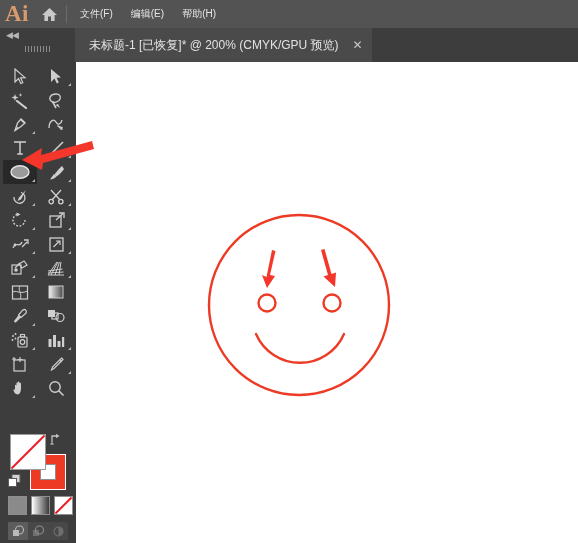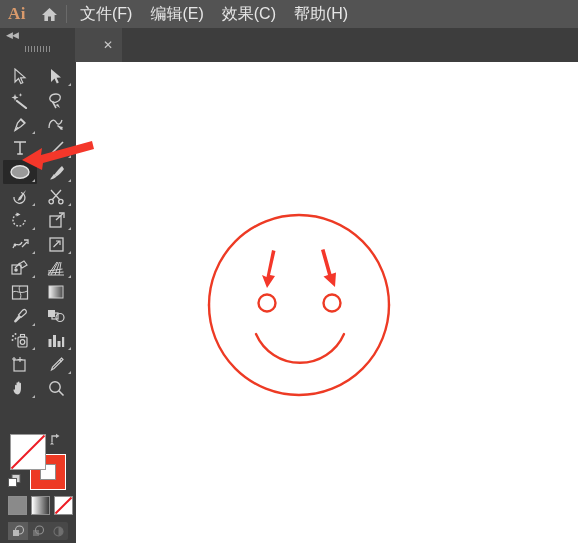--- a/index.html
+++ b/index.html
@@ -21,39 +21,39 @@
   
   .menubar {
     position: absolute; left: 0; top: 0;
     width: 578px; height: 28px;
     background: #535353;
     display: flex; align-items: center;
   }
   .ai-logo {
     width: 34px; text-align: center;
     color: #d99a6c;
-    font-size: 17px;
+    font-size: 23px;
     font-weight: bold;
     letter-spacing: .5px;
     font-family: "Liberation Serif", "DejaVu Serif", serif;
     line-height: 28px;
   }
   .home-btn {
     width: 30px; height: 28px;
     display: flex; align-items: center; justify-content: center;
   }
   .menu-sep {
     width: 1px; height: 18px;
     background: #6a6a6a;
     margin: 0 4px 0 2px;
   }
   .menu-items { display: flex; align-items: center; }
   .menu-item {
     color: #e6e6e6;
-    font-size: 16px;
+    font-size: 10px;
     padding: 4px 9px;
     white-space: nowrap;
     line-height: 16px;
   }
 
   
   .tabbar {
     position: absolute; left: 75px; top: 28px;
     width: 503px; height: 34px;
     background: #3d3d3d;
@@ -214,27 +214,27 @@
     <div class="ai-logo">Ai</div>
     <div class="home-btn">
       <svg width="17" height="15" viewBox="0 0 17 15">
         <path d="M8.5 1 L16 8 L13.6 8 L13.6 14 L10 14 L10 9.6 L7 9.6 L7 14 L3.4 14 L3.4 8 L1 8 Z" fill="#c9c9c9"></path>
       </svg>
     </div>
     <div class="menu-sep"></div>
     <div class="menu-items">
       <div class="menu-item">文件(F)</div>
       <div class="menu-item">编辑(E)</div>
-      <div class="menu-item">效果(C)</div>
       <div class="menu-item">帮助(H)</div>
     </div>
   </div>
 
   <div class="tabbar">
     <div class="doc-tab">
+      <span class="doc-tab-title">未标题-1 [已恢复]* @ 200% (CMYK/GPU 预览)</span>
       <span class="doc-tab-close">✕</span>
     </div>
   </div>
 
   <div class="canvas-area">
     <svg class="artwork" viewBox="0 0 502 481">
 
       <path d="M133 243 A 90 90 0 0 1 313 243" fill="none" stroke="#ed3a24" stroke-width="2.4" stroke-linecap="round"></path>
 
       <path d="M133 243 A 90 90 0 0 0 313 243" fill="none" stroke="#ed3a24" stroke-width="2.4" stroke-linecap="round"></path>

